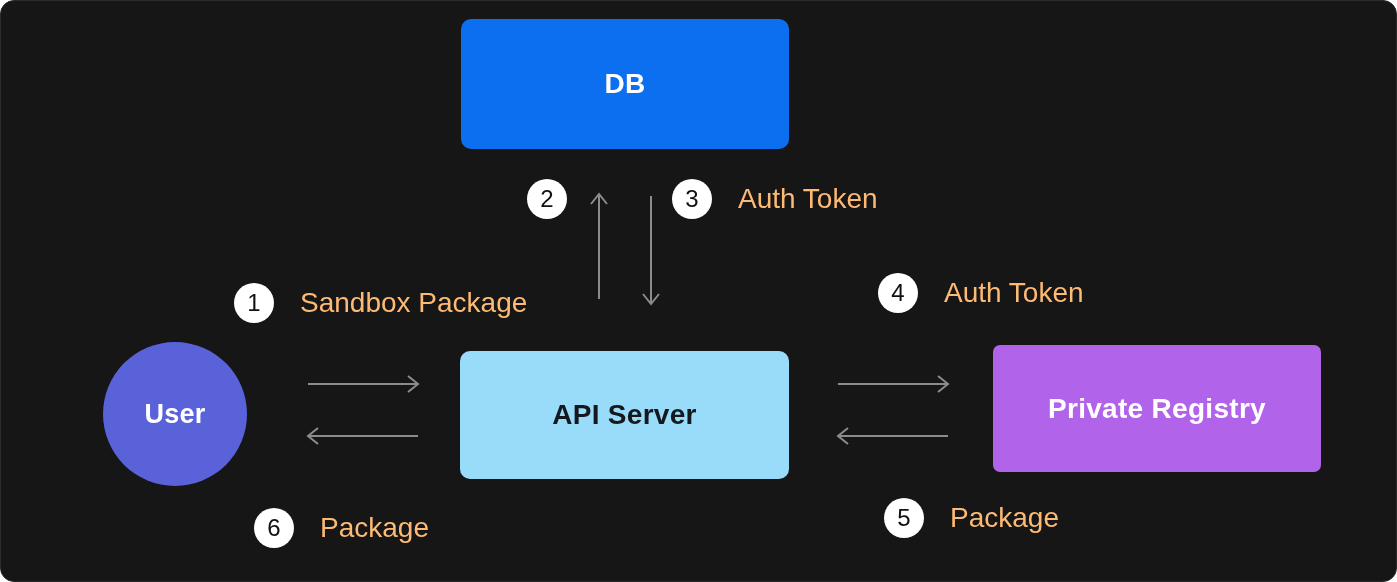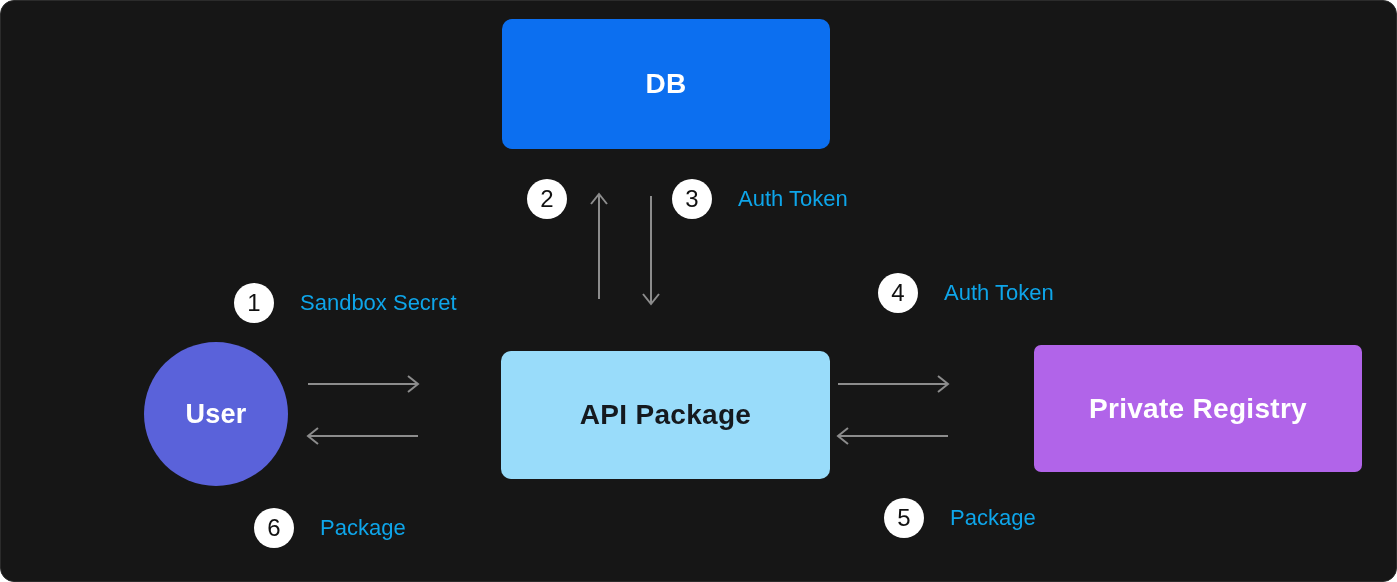--- a/index.html
+++ b/index.html
@@ -20,21 +20,20 @@
   }
   .node {
     position: absolute;
     display: flex;
     align-items: center;
     justify-content: center;
     font-weight: 700;
     font-size: 28px;
     letter-spacing: 0.3px;
     border-radius: 10px;
-    margin-left: 41px;
   }
   .node-db {
     left: 460px; top: 18px; width: 328px; height: 130px;
     background: #0c6ff0; color: #ffffff;
   }
   .node-api {
     left: 459px; top: 350px; width: 329px; height: 128px;
     background: #99dcfa; color: #15191e;
   }
   .node-registry {
@@ -61,22 +60,22 @@
     background: #ffffff;
     color: #111111;
     display: flex;
     align-items: center;
     justify-content: center;
     font-size: 24px;
     font-weight: 500;
     flex: 0 0 auto;
   }
   .step-label {
-    color: #0ea5e9;
-    font-size: 22px;
+    color: #fdba74;
+    font-size: 28px;
     font-weight: 400;
     white-space: nowrap;
   }
   .step-1 { left: 233px; top: 282px; }
   .step-2 { left: 526px; top: 178px; }
   .step-3 { left: 671px; top: 178px; }
   .step-4 { left: 877px; top: 272px; }
   .step-5 { left: 883px; top: 497px; }
   .step-6 { left: 253px; top: 507px; }
   .arrow-layer {
@@ -122,34 +121,34 @@
       <line x1="947" y1="435" x2="837" y2="435"></line>
       <polyline points="847,427 837,435 847,443"></polyline>
     </g>
   </svg>
 
   <div class="node node-db">
     <span>DB</span>
   </div>
 
   <div class="node node-api">
-    <span>API Package</span>
+    <span>API Server</span>
   </div>
 
   <div class="node node-registry">
     <span>Private Registry</span>
   </div>
 
   <div class="node node-user">
     <span>User</span>
   </div>
 
   <div class="step step-1">
     <span class="badge">1</span>
-    <span class="step-label">Sandbox Secret</span>
+    <span class="step-label">Sandbox Package</span>
   </div>
 
   <div class="step step-2">
     <span class="badge">2</span>
   </div>
 
   <div class="step step-3">
     <span class="badge">3</span>
     <span class="step-label">Auth Token</span>
   </div>

